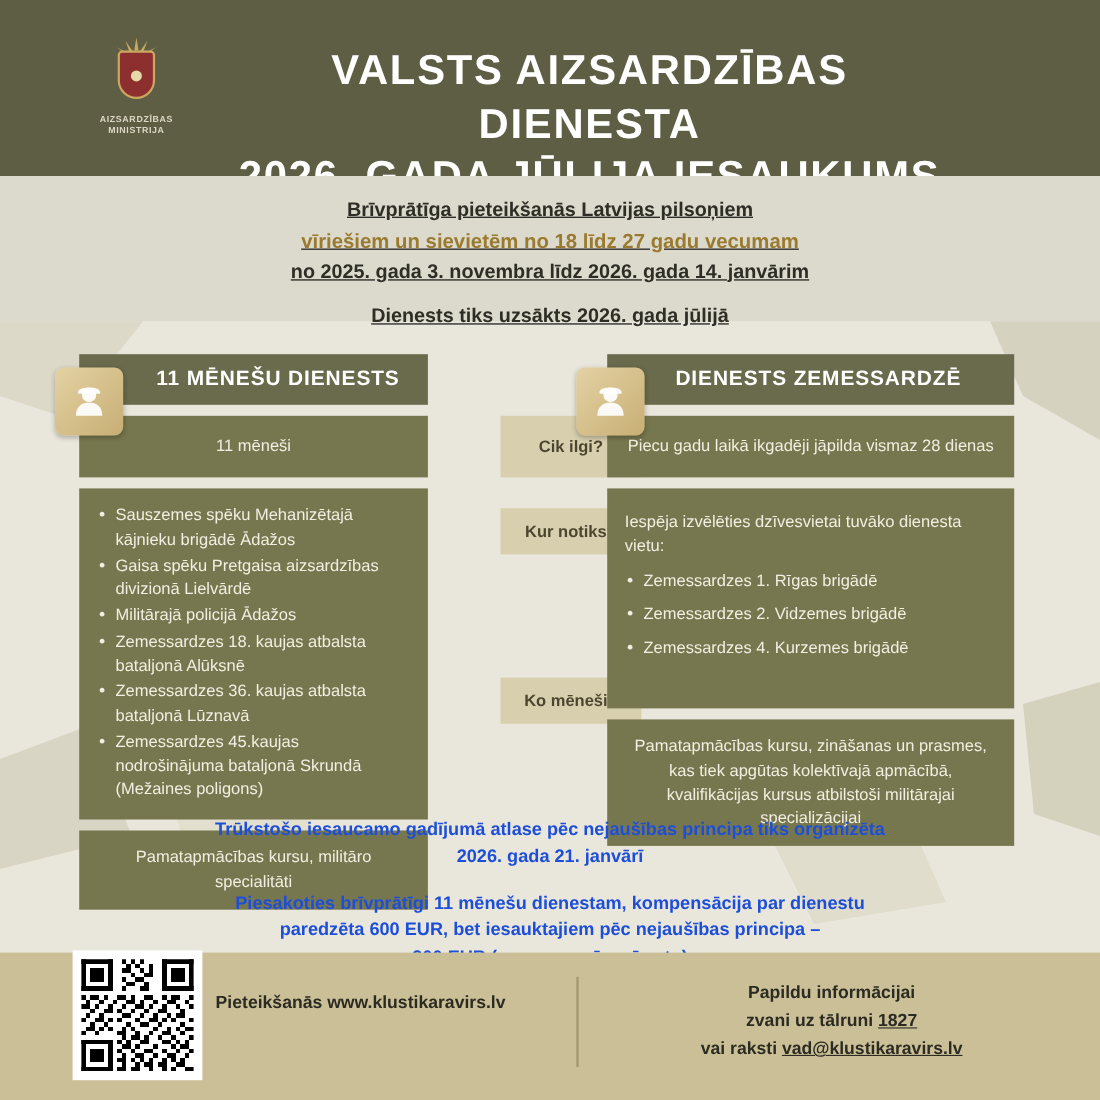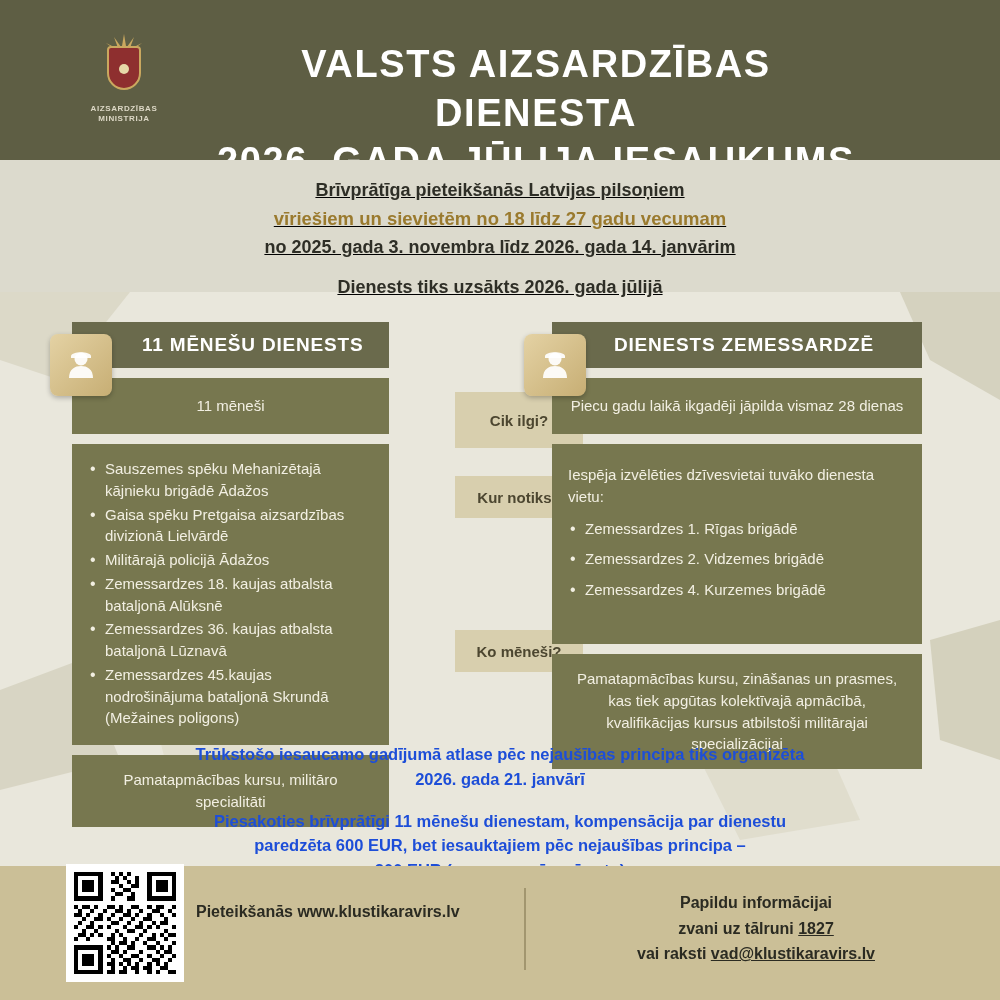--- a/index.html
+++ b/index.html
@@ -69,21 +69,21 @@
     text-align: center; padding-top: 17px;
     z-index: 3;
     text-decoration: underline;
   }
   .sub-line { font-size: 18px; color: #2e2e26; line-height: 1.55; font-weight: 600; }
   .sub-line.gold { color: #9a7a2e; font-weight: bold; font-size: 18.5px; }
   .sub-line.small-gap { margin-top: 13px; }
 
   
   .col-left { position: absolute; left: 72px; top: 322px; width: 317px; z-index: 3; }
-  .col-mid  { position: absolute; left: 455px; top: 336px; width: 128px; z-index: 3; }
+  .col-mid  { position: absolute; left: 455px; top: 322px; width: 128px; z-index: 3; }
   .col-right{ position: absolute; left: 552px; top: 322px; width: 370px; z-index: 3; }
 
   .col-head {
     height: 46px; background: #6a6a4c; color: #fff;
     display: flex; align-items: center;
     font-size: 19px; font-weight: bold; letter-spacing: .8px;
   }
   .col-head.left { padding-left: 70px; }
   .col-head.right { padding-left: 62px; }
   .badge {

